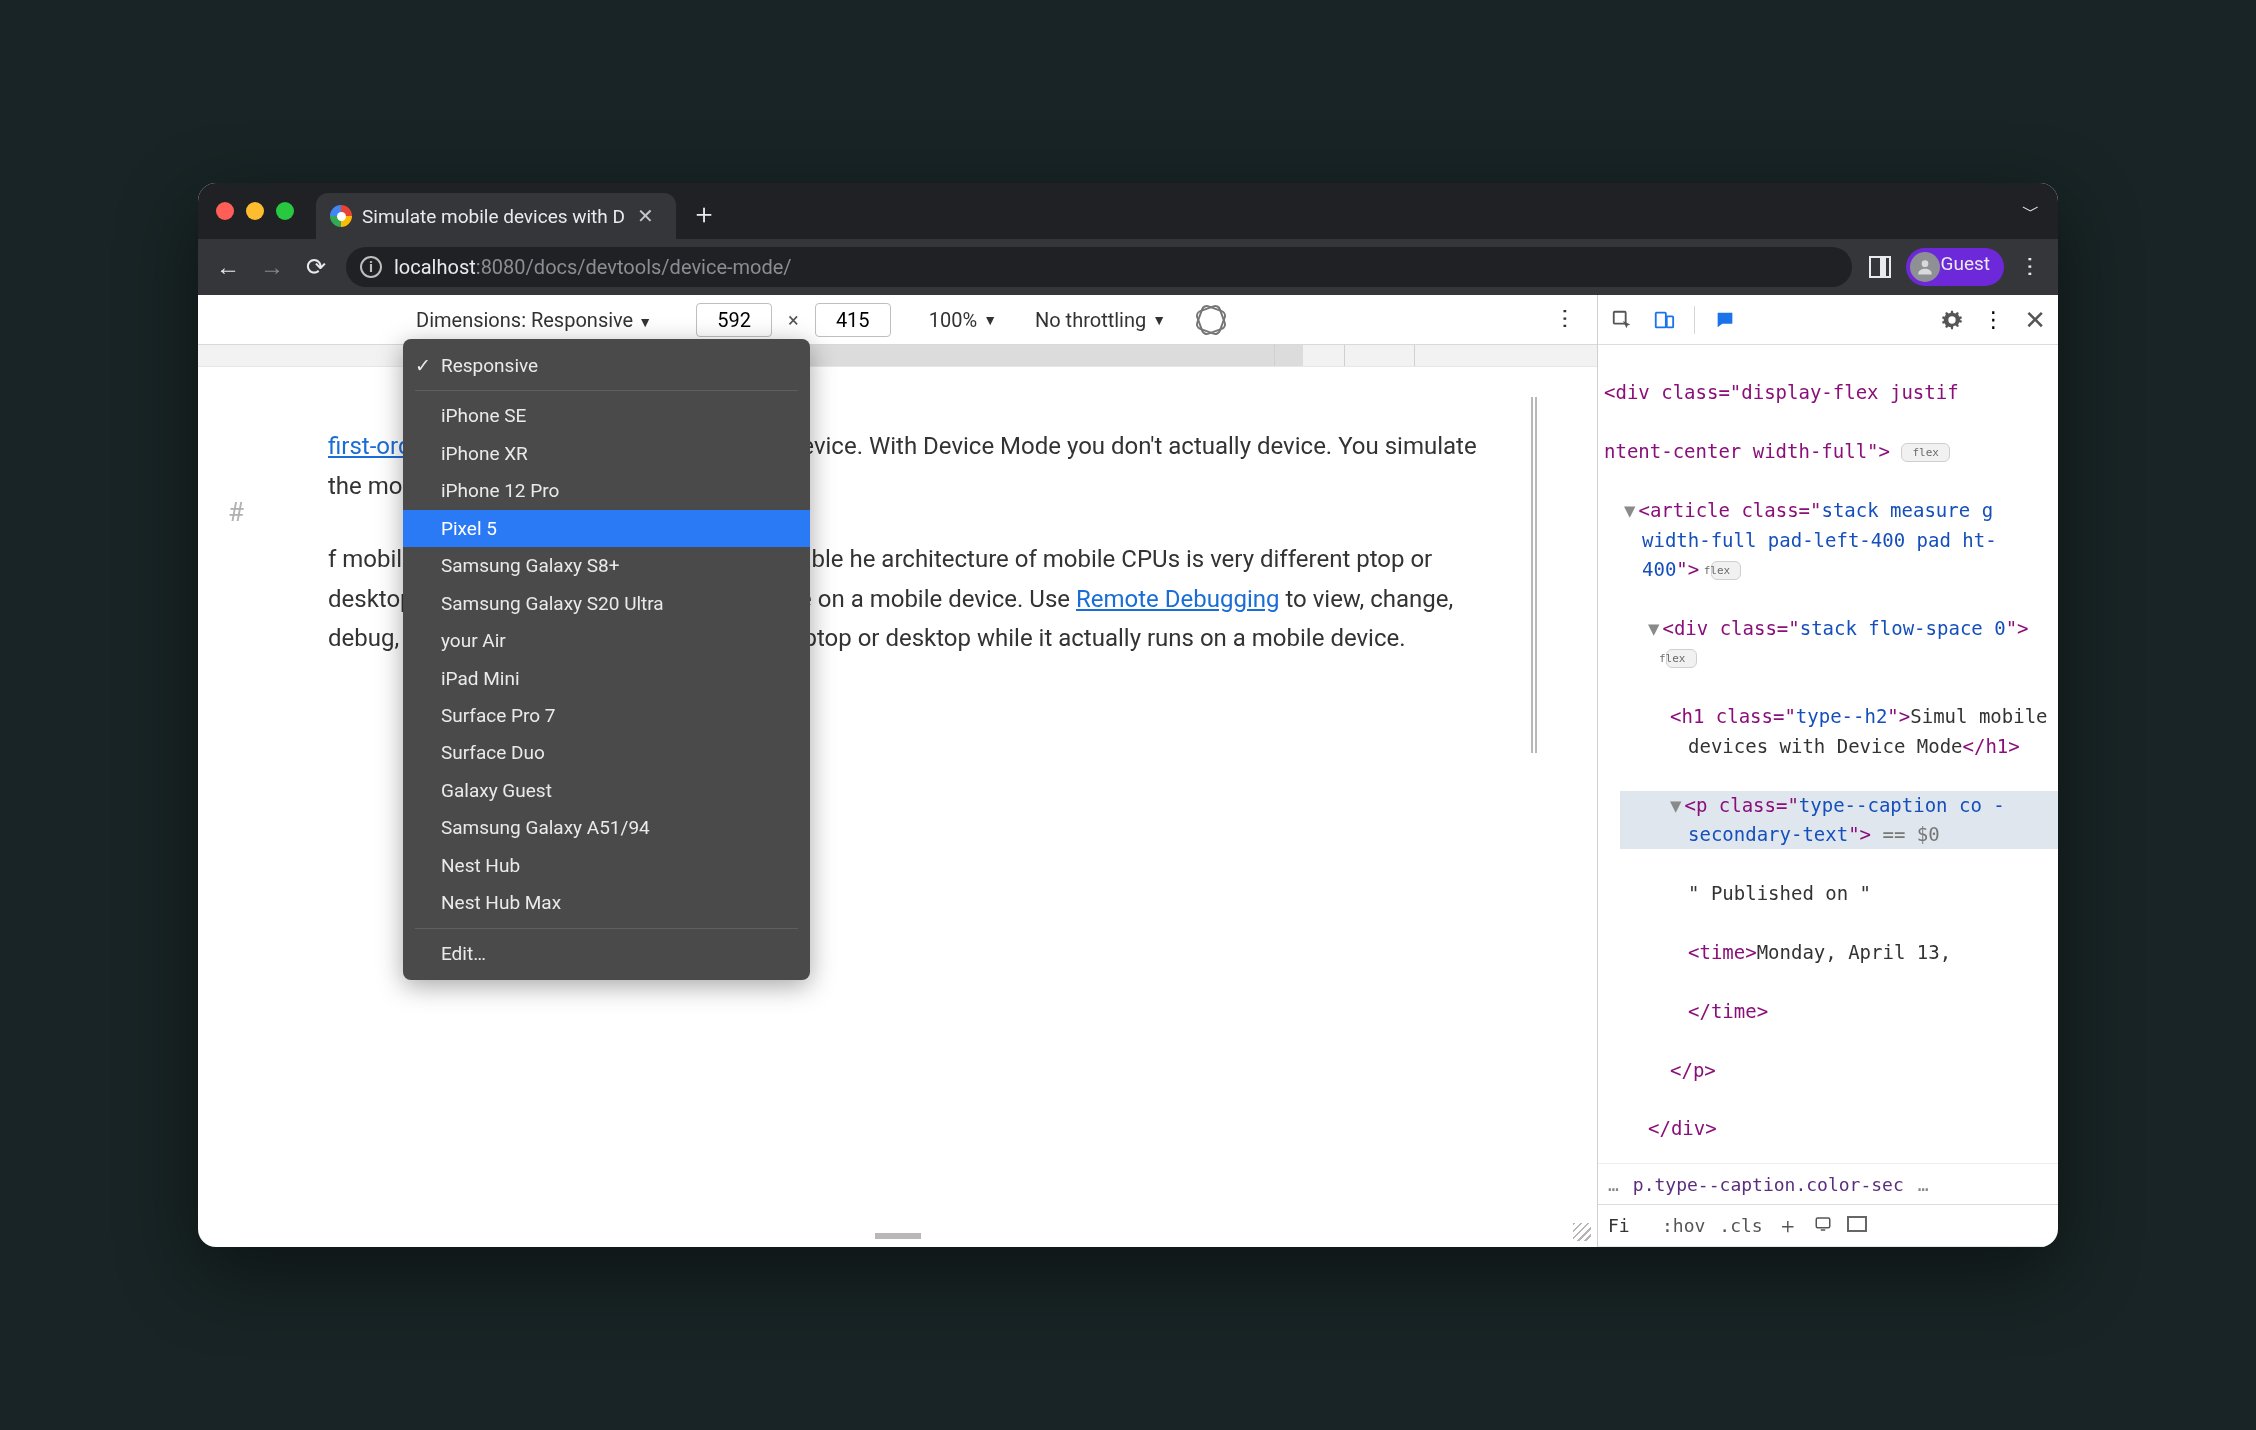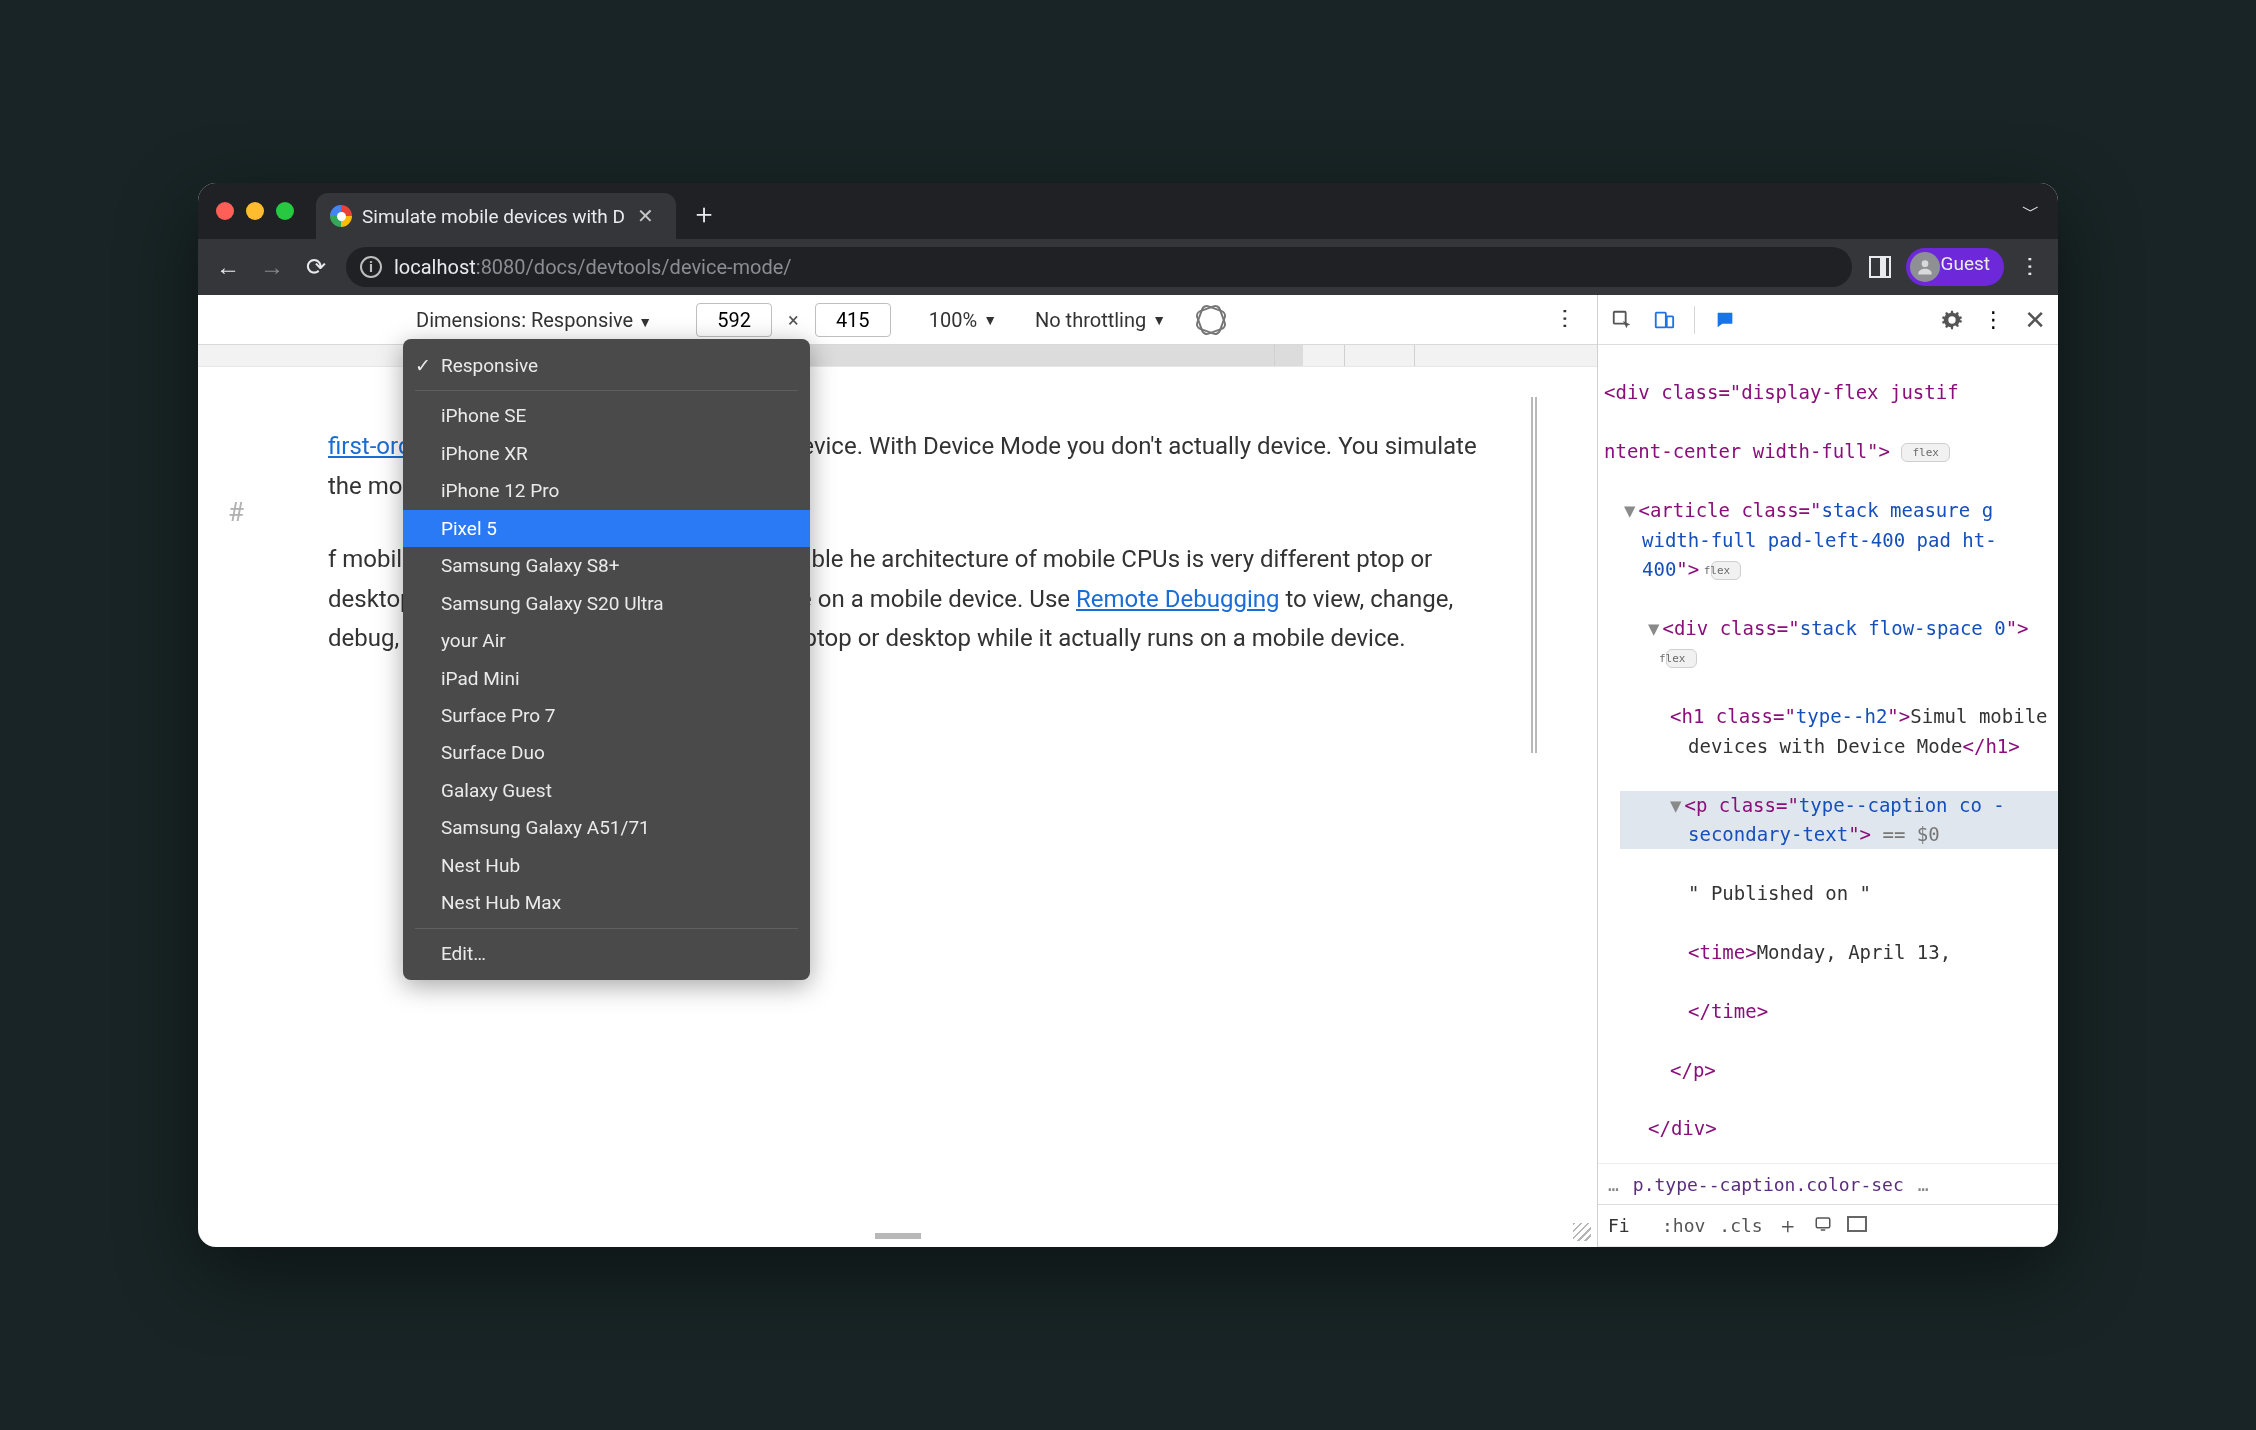--- a/index.html
+++ b/index.html
@@ -307,21 +307,21 @@
           <div class="item">iPhone XR</div>
           <div class="item">iPhone 12 Pro</div>
           <div class="item highlight">Pixel 5</div>
           <div class="item">Samsung Galaxy S8+</div>
           <div class="item">Samsung Galaxy S20 Ultra</div>
           <div class="item">your Air</div>
           <div class="item">iPad Mini</div>
           <div class="item">Surface Pro 7</div>
           <div class="item">Surface Duo</div>
           <div class="item">Galaxy Guest</div>
-          <div class="item">Samsung Galaxy A51/71</div>
+          <div class="item">Samsung Galaxy A51/94</div>
           <div class="item">Nest Hub</div>
           <div class="item">Nest Hub Max</div>
           <hr>
           <div class="item">Edit…</div>
         </div>
 
         <div class="page-wrap">
           <span class="hash">#</span>
           <div class="page-card">
             <p>

